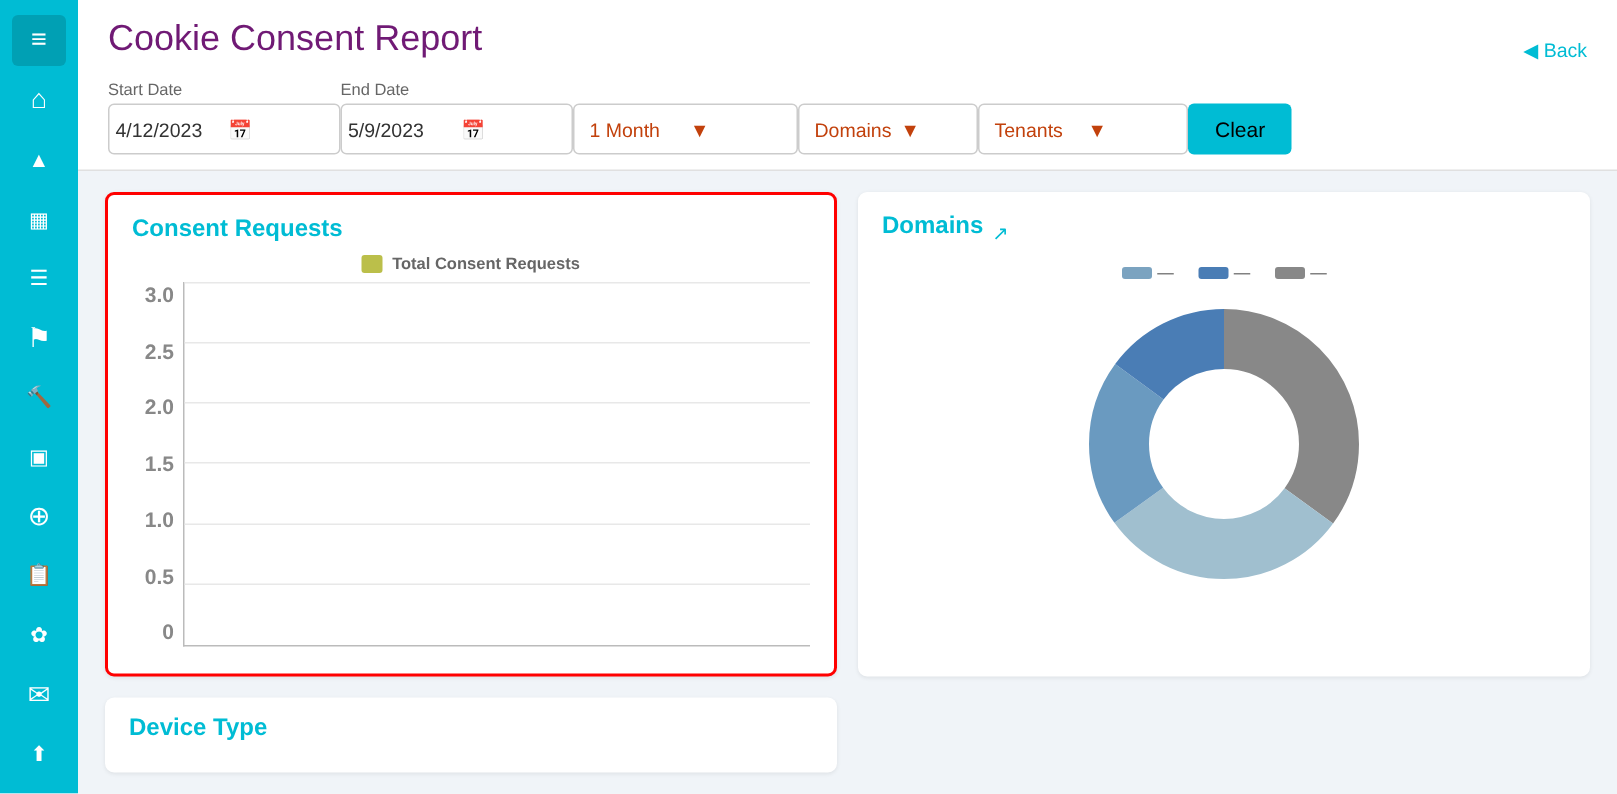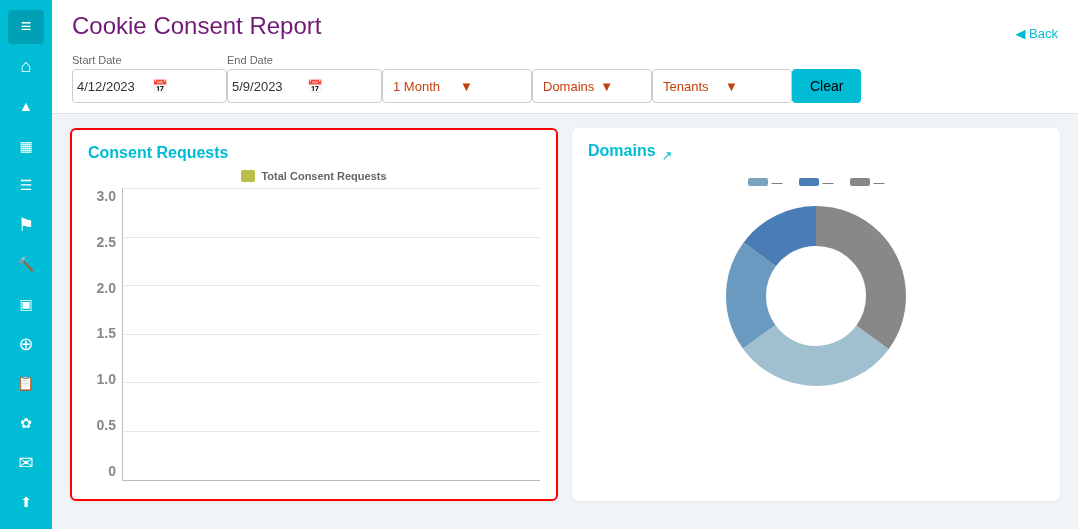--- a/index.html
+++ b/index.html
@@ -390,14 +390,17 @@
           <circle cx="100" cy="100" r="70" fill="none" stroke="#a0bfcf" stroke-width="40" stroke-dasharray="131.95 461.81" stroke-dashoffset="-153.94" transform="rotate(-90 100 100)"></circle>
           <circle cx="100" cy="100" r="70" fill="none" stroke="#6a9ac0" stroke-width="40" stroke-dasharray="87.96 505.80" stroke-dashoffset="-285.89" transform="rotate(-90 100 100)"></circle>
           <circle cx="100" cy="100" r="70" fill="none" stroke="#4a7db5" stroke-width="40" stroke-dasharray="65.97 527.79" stroke-dashoffset="-373.85" transform="rotate(-90 100 100)"></circle>
 
           <circle cx="100" cy="100" r="48" fill="white"></circle>
         </svg>
       </div>
     </div>
 
 
+    <div class="bottom-card">
+      <div class="card-title">Device Type</div>
+    </div>
   </div>
 </div>
 
 </body></html>

